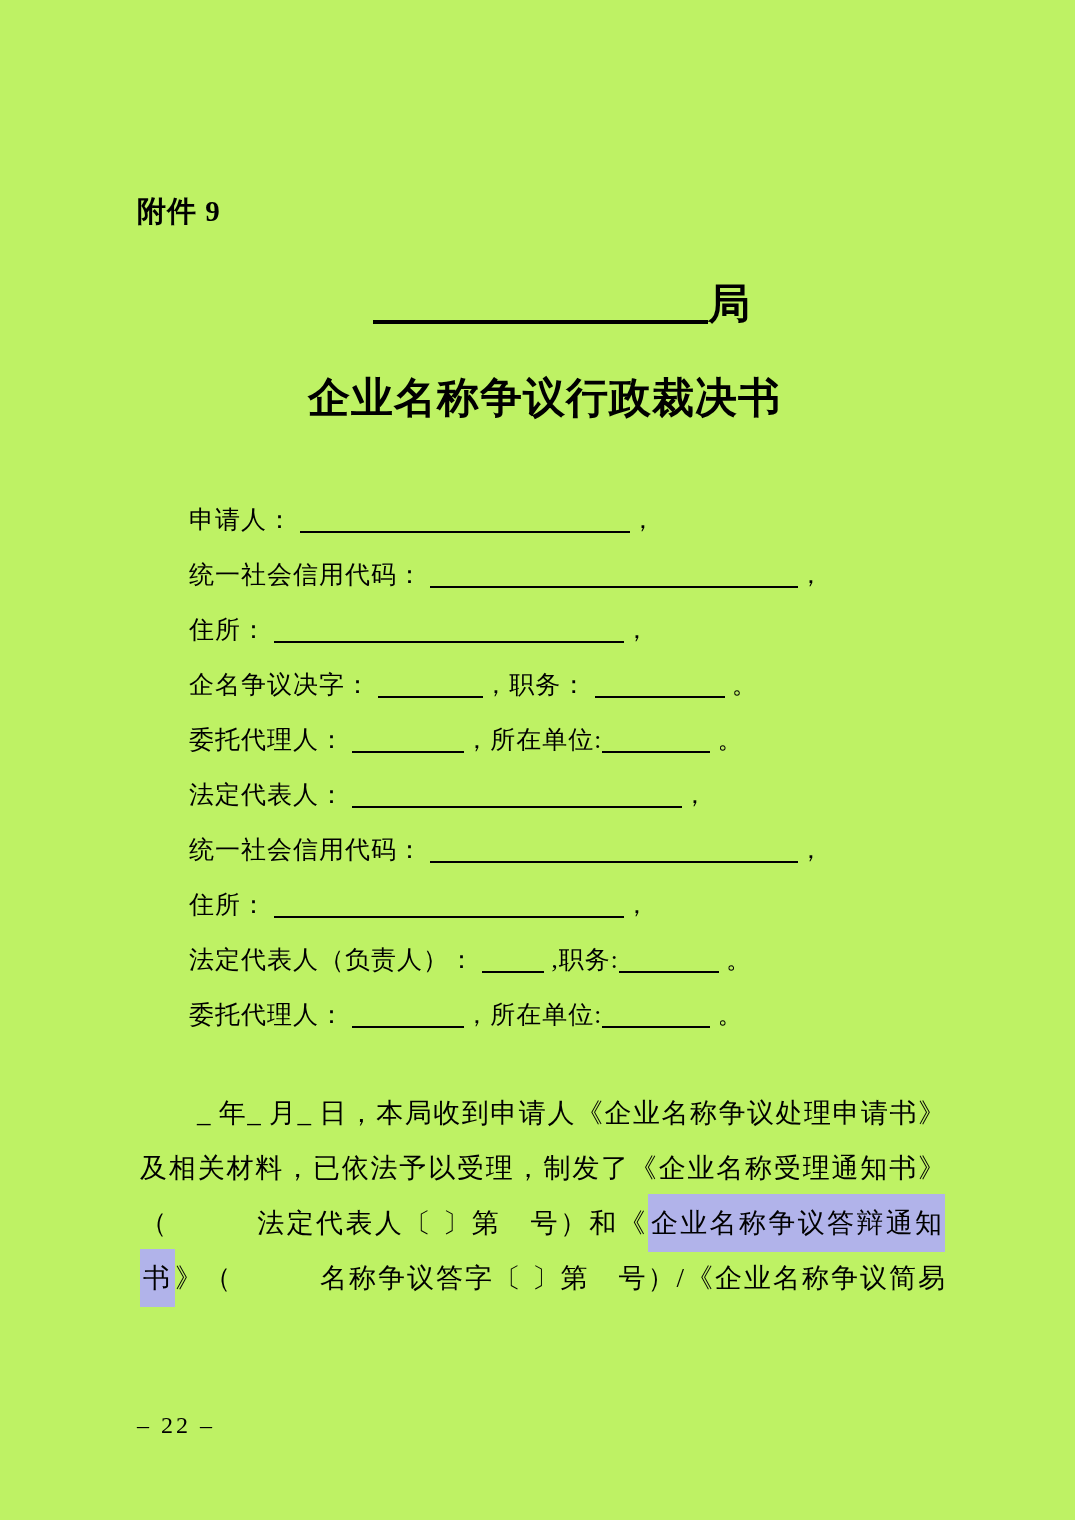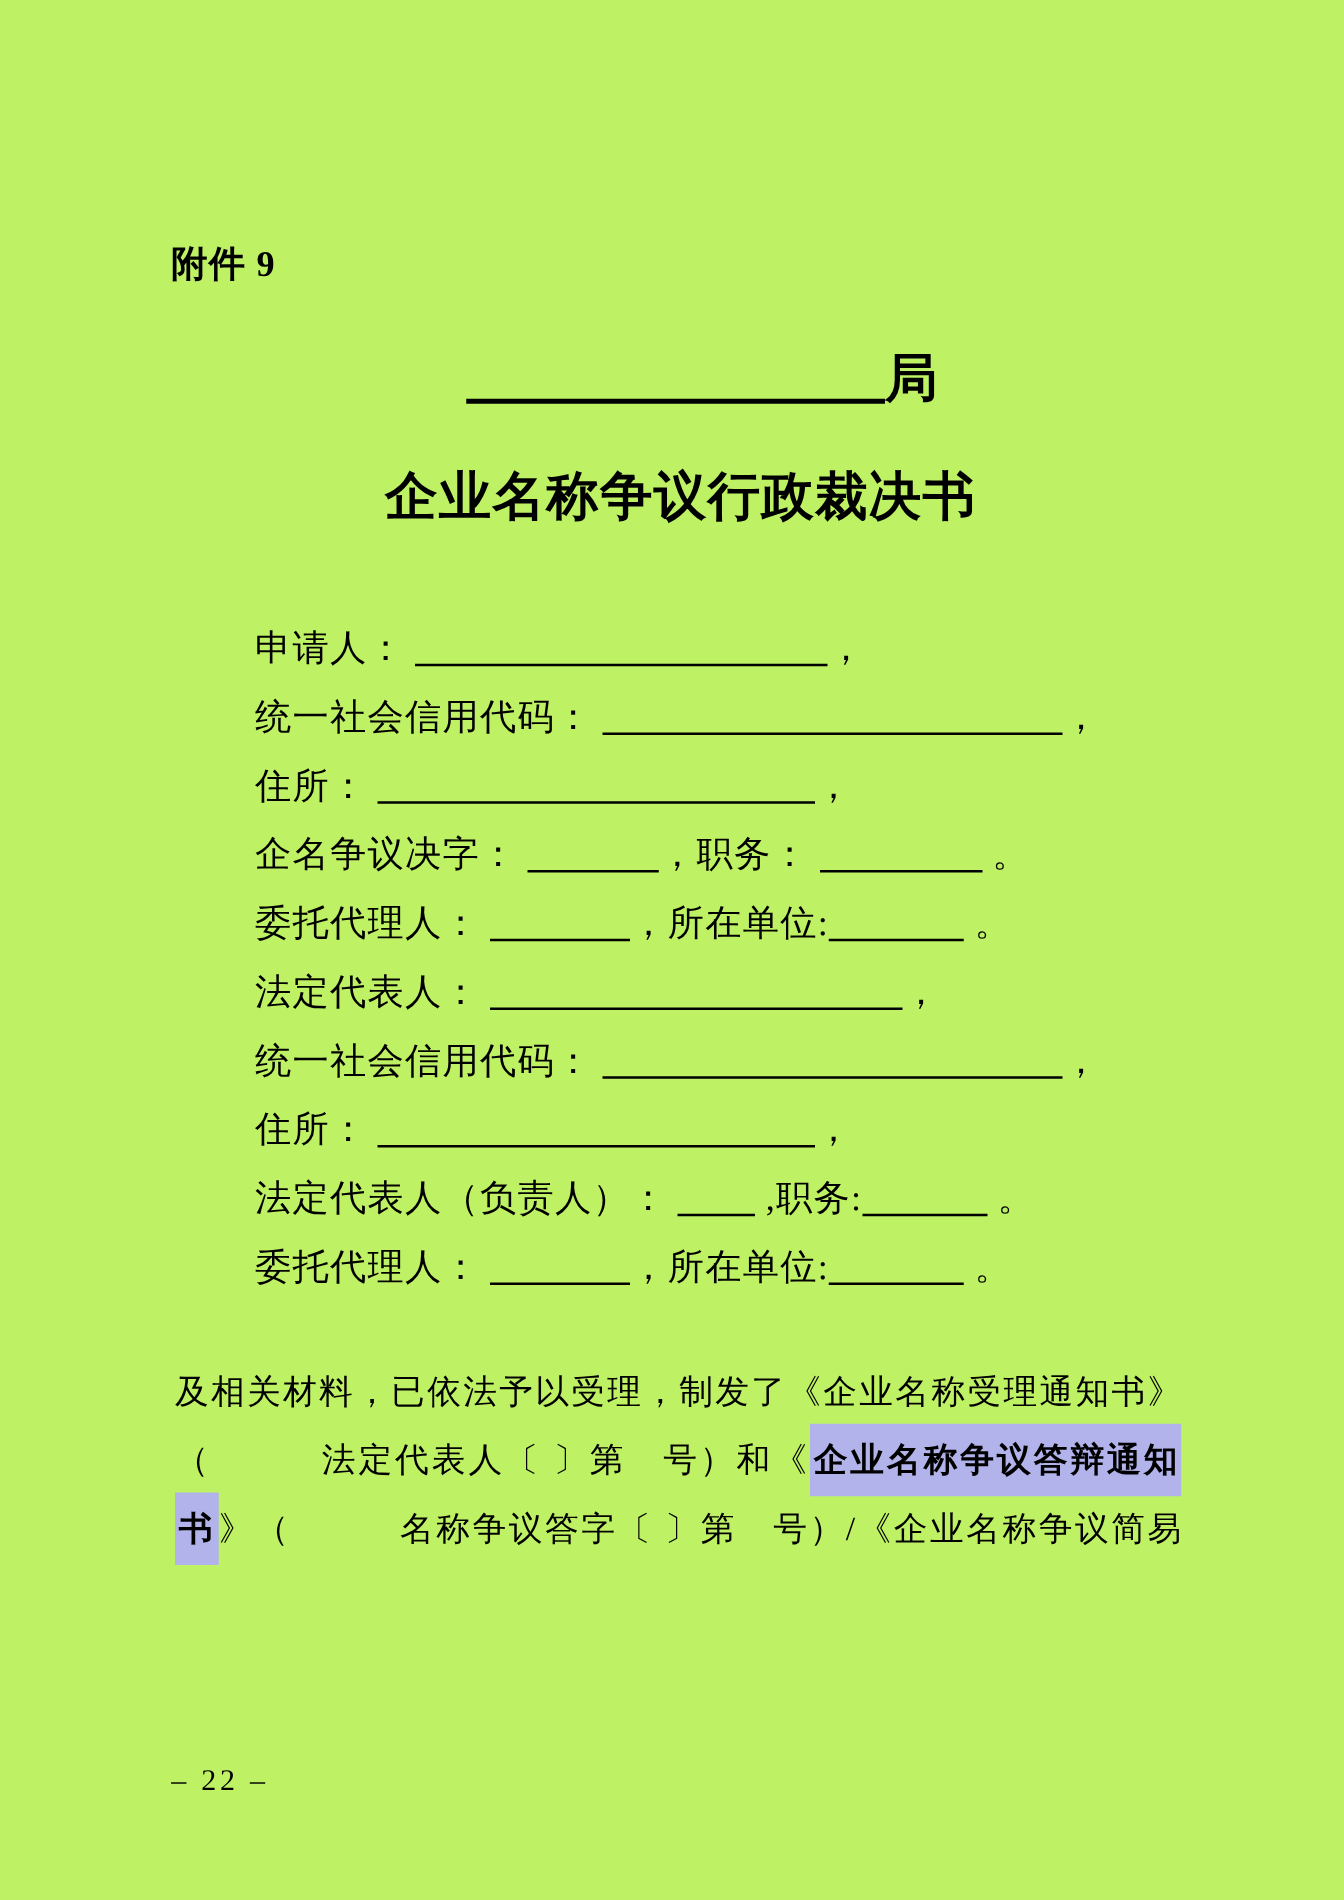--- a/index.html
+++ b/index.html
@@ -27,22 +27,22 @@
     text-align:center; padding-left:14px;
     font-size:42px; font-weight:bold; letter-spacing:1px; line-height:56px;margin-top:40px;
   }
   .subtitle {
     position:absolute; left:0; top:394px; width:1075px;
     text-align:center; padding-left:10px;
     font-size:26px; letter-spacing:3px; line-height:40px;
   }
   .subtitle .blank { height:26px; margin-bottom:-5px; }
   .form {
-    position:absolute; left:204px; top:492px; width:800px;
-    font-size:29px; letter-spacing:1px;
+    position:absolute; left:189px; top:492px; width:800px;
+    font-size:25px; letter-spacing:1px;
   }
   .form .row { height:55px; line-height:55px; white-space:nowrap; }
   .blank {
     display:inline-block;
     border-bottom:2px solid #000;
     height:30px;
     vertical-align:baseline;
     margin-bottom:-5px;
   }
   .body-text {
@@ -51,21 +51,20 @@
   }
   .body-text .bline {
     height:55px; line-height:55px;
     text-align:justify;
     text-align-last:justify;
     -moz-text-align-last:justify;
   }
   .highlight {
     background:var(--hl,#b1b3ea);
     padding:14px 3px;
-    font-weight:bold;
   }
   .footer {
     position:absolute; left:137px; top:1412px;
     font-size:24px; letter-spacing:3px;font-family:Liberation Serif, serif;
   }
 </style>
 </head>
 <body>
 
 <div class="page">
@@ -84,20 +83,21 @@
       <div class="row"><span>企名争议决字： </span><span class="blank" style="width: 105px;"></span><span>，职务： </span><span class="blank" style="width: 130px;"></span><span> 。</span></div>
       <div class="row"><span>委托代理人： </span><span class="blank" style="width: 112px;"></span><span>，所在单位:</span><span class="blank" style="width: 108px;"></span><span> 。</span></div>
       <div class="row"><span>法定代表人： </span><span class="blank" style="width: 330px;"></span><span>，</span></div>
       <div class="row"><span>统一社会信用代码： </span><span class="blank" style="width: 368px;"></span><span>，</span></div>
       <div class="row"><span>住所： </span><span class="blank" style="width: 350px;"></span><span>，</span></div>
       <div class="row"><span>法定代表人（负责人）： </span><span class="blank" style="width: 62px;"></span><span> ,职务:</span><span class="blank" style="width: 100px;"></span><span> 。</span></div>
       <div class="row"><span>委托代理人： </span><span class="blank" style="width: 112px;"></span><span>，所在单位:</span><span class="blank" style="width: 108px;"></span><span> 。</span></div>
     </div>
 
   <div class="body-text">
+      <div class="bline"><span>　　_ 年_ 月_ 日，本局收到申请人《企业名称争议处理申请书》</span></div>
       <div class="bline"><span>及相关材料，已依法予以受理，制发了《企业名称受理通知书》</span></div>
       <div class="bline"><span>（　　　法定代表人〔 〕第　号）和《</span><span class="highlight">企业名称争议答辩通知</span></div>
       <div class="bline"><span class="highlight">书</span><span>》（　　　名称争议答字〔 〕第　号）/《企业名称争议简易</span></div>
     </div>
 
   <div class="footer">– 22 –</div>
 
 </div>
 
 </body></html>

